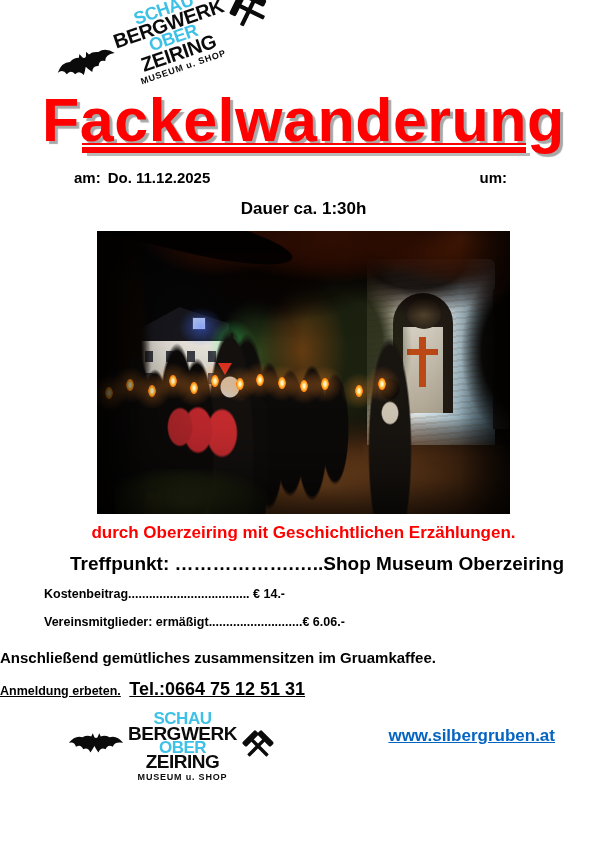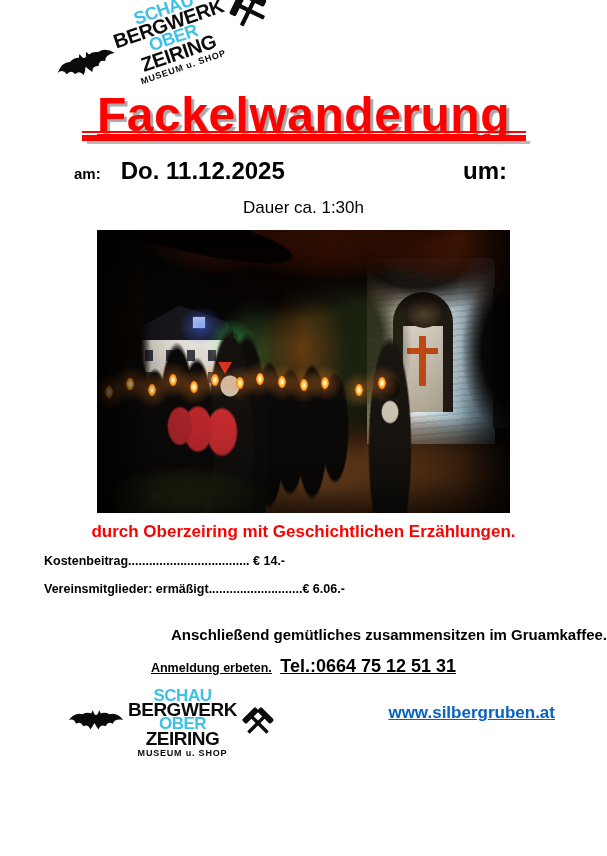--- a/index.html
+++ b/index.html
@@ -18,32 +18,32 @@
   .logo-header { position:absolute; left:52px; top:4px; transform:rotate(-19deg); transform-origin:50% 50%; gap:2px; }
   .logo-header .l-big { font-size:20px; }
   .logo-header .l-blue { font-size:18px; }
 
   .logo-footer { gap:4px; }
   .logo-footer .l-big { font-size:19px; }
   .logo-footer .l-blue { font-size:17px; }
 
   
   .content { position:relative; padding-top:92px; }
-  .title { text-align:center; font-size:48px; font-weight:bold; line-height:.95; color:#ff0000; letter-spacing:.5px;
-           text-shadow:3px 3px 1px #a8a8a8;text-decoration:underline; }
+  .title { text-align:center; font-size:61px; font-weight:bold; line-height:.95; color:#ff0000; letter-spacing:.5px;
+           text-shadow:3px 3px 1px #a8a8a8; }
   .title-rule { width:444px; height:10px; margin:-7px auto 0; position:relative;
            background:linear-gradient(#f00 0 2px, rgba(0,0,0,0) 2px 4px, #f00 4px 10px); }
   .title-rule::after { content:""; position:absolute; left:5px; right:-4px; top:10px; height:3px; background:#b9b9b9; }
 
   
   .schedule { display:flex; justify-content:space-between; align-items:baseline; padding:0 100px 0 74px; margin-top:16px; font-weight:bold; color:#000; }
-  .sch-left { display:flex; align-items:baseline; gap:20px; }
+  .sch-left { display:flex; align-items:baseline; gap:7px; }
   .lbl-small { font-size:15px; }
-  .val-big { font-size:24px; }
-  .duration { text-align:center; font-size:17px; font-weight:normal; margin-top:13px; color:#000; }
+  .val-big { font-size:15px; }
+  .duration { text-align:center; font-size:17px; font-weight:bold; margin-top:13px; color:#000; }
 
   
   .photo { position:relative; width:413px; height:283px; margin:12px auto 0; background:#060607; overflow:hidden; }
   .photo div { position:absolute; }
   .ph-sky { inset:0; background:
       radial-gradient(150px 120px at 430px 90px, rgba(18,34,60,.4), rgba(18,34,60,0) 75%),
       #060607; }
   .ph-house { left:40px; top:76px; width:92px; height:95px; }
   .ph-roof { left:0; top:0; width:100%; height:52px; background:#17171d;
       clip-path:polygon(0 45%, 46% 0, 100% 32%, 100% 100%, 0 100%); }
@@ -148,22 +148,22 @@
       radial-gradient(26px 26px at 262px 160px, rgba(255,140,40,.38), rgba(255,140,40,0) 70%),
       radial-gradient(26px 26px at 285px 153px, rgba(255,140,40,.38), rgba(255,140,40,0) 70%); }
   .ph-vignette { inset:0; box-shadow:inset 0 0 70px 22px rgba(0,0,0,.85); background:
       linear-gradient(90deg, rgba(0,0,0,.45), rgba(0,0,0,0) 12% 88%, rgba(0,0,0,.45)); }
 
   
   .red-line { margin-top:9px; text-align:center; color:#ff0000; font-weight:bold; font-size:17px; }
   .meet-line { margin-top:10px; padding-left:70px; font-weight:bold; font-size:19px; color:#000; }
   .costs { margin-top:12px; padding-left:44px; font-weight:bold; font-size:12.5px; color:#000; }
   .costs p { margin-bottom:14px; }
-  .after-line { margin-top:30px; text-align:right; font-weight:bold; font-size:15px; color:#000; }
-  .register-line { margin-top:13px; text-align:center; color:#000; }
+  .after-line { margin-top:20px; text-align:left; font-weight:bold; font-size:15px; color:#000; }
+  .register-line { margin-top:13px; text-align:left; color:#000; }
   .register-small { font-size:12.5px; font-weight:bold; text-decoration:underline; }
   .register-phone { font-size:18px; font-weight:bold; text-decoration:underline; margin-left:4px; }
 
   
   .footer { display:flex; align-items:flex-start; justify-content:space-between; padding:0 52px 0 68px; margin-top:12px; }
   .greeting { font-size:33px; font-weight:bold; color:#000; letter-spacing:-.5px; }
   .website { font-size:17px; font-weight:bold; color:#0563c1; text-decoration:underline; margin-top:14px; white-space:nowrap; }
 </style>
 </head>
 <body>
@@ -242,20 +242,21 @@
       <div class="ph-trunk"></div>
       <div class="ph-branch"></div>
       <div class="ph-people"></div>
       <div class="ph-sign"></div>
       <div class="ph-bush"></div>
       <div class="ph-flames"></div>
       <div class="ph-vignette"></div>
     </div>
 
     <div class="red-line">durch Oberzeiring mit Geschichtlichen Erzählungen.</div>
+    <div class="meet-line">Treffpunkt: ……………….…..Shop Museum Oberzeiring</div>
 
     <div class="costs">
       <p>Kostenbeitrag................................... € 14.-</p>
       <p>Vereinsmitglieder: ermäßigt...........................€ 6.06.-</p>
     </div>
 
     <div class="after-line">Anschließend gemütliches zusammensitzen im Gruamkaffee.</div>
 
     <div class="register-line">
       <span class="register-small">Anmeldung erbeten.</span>

